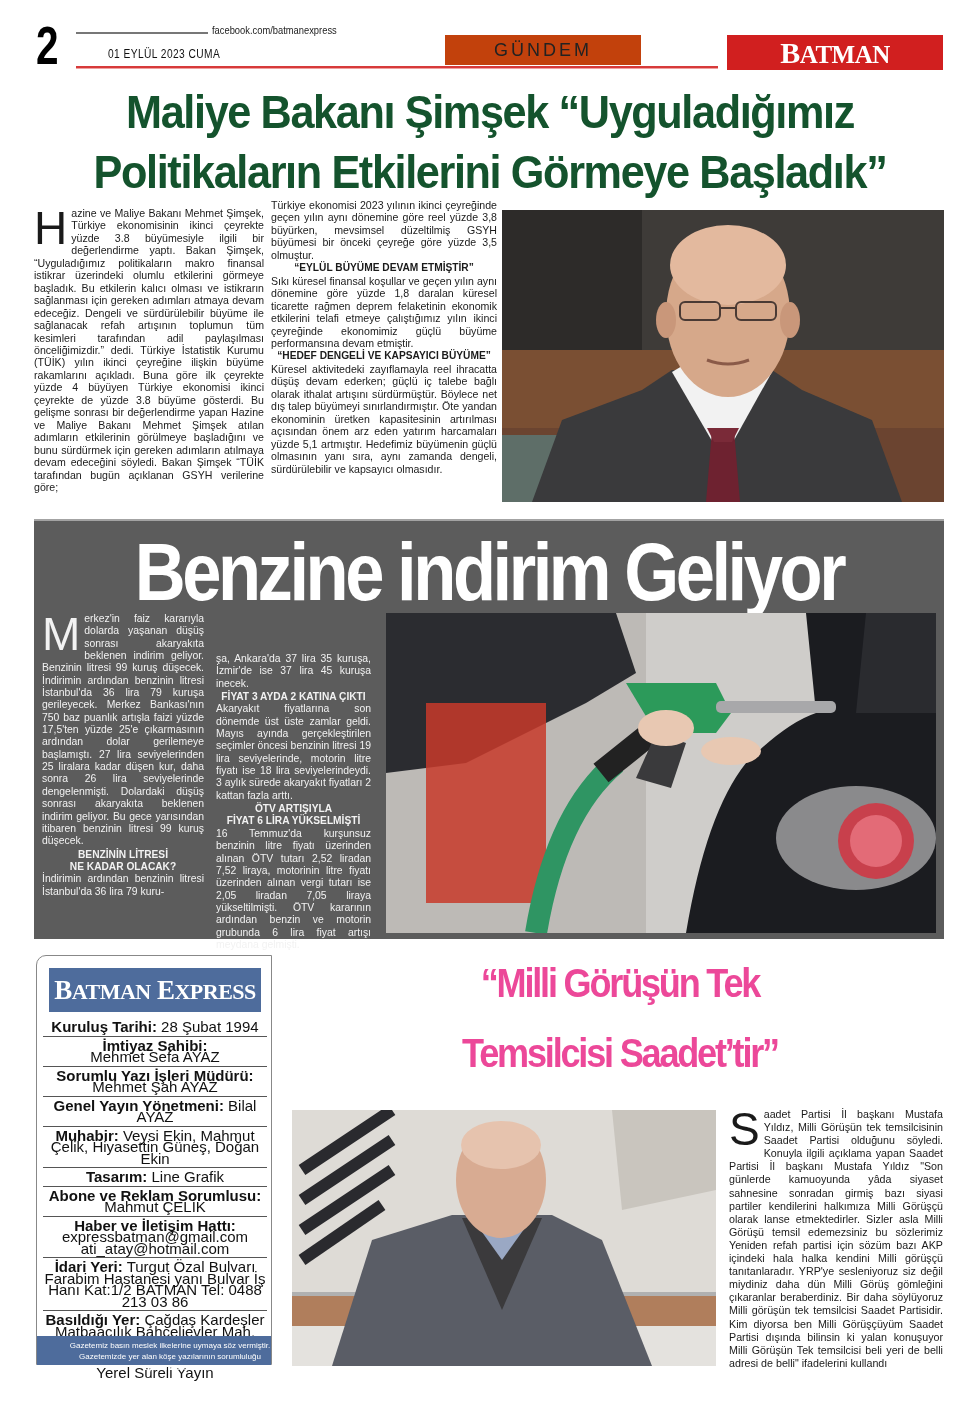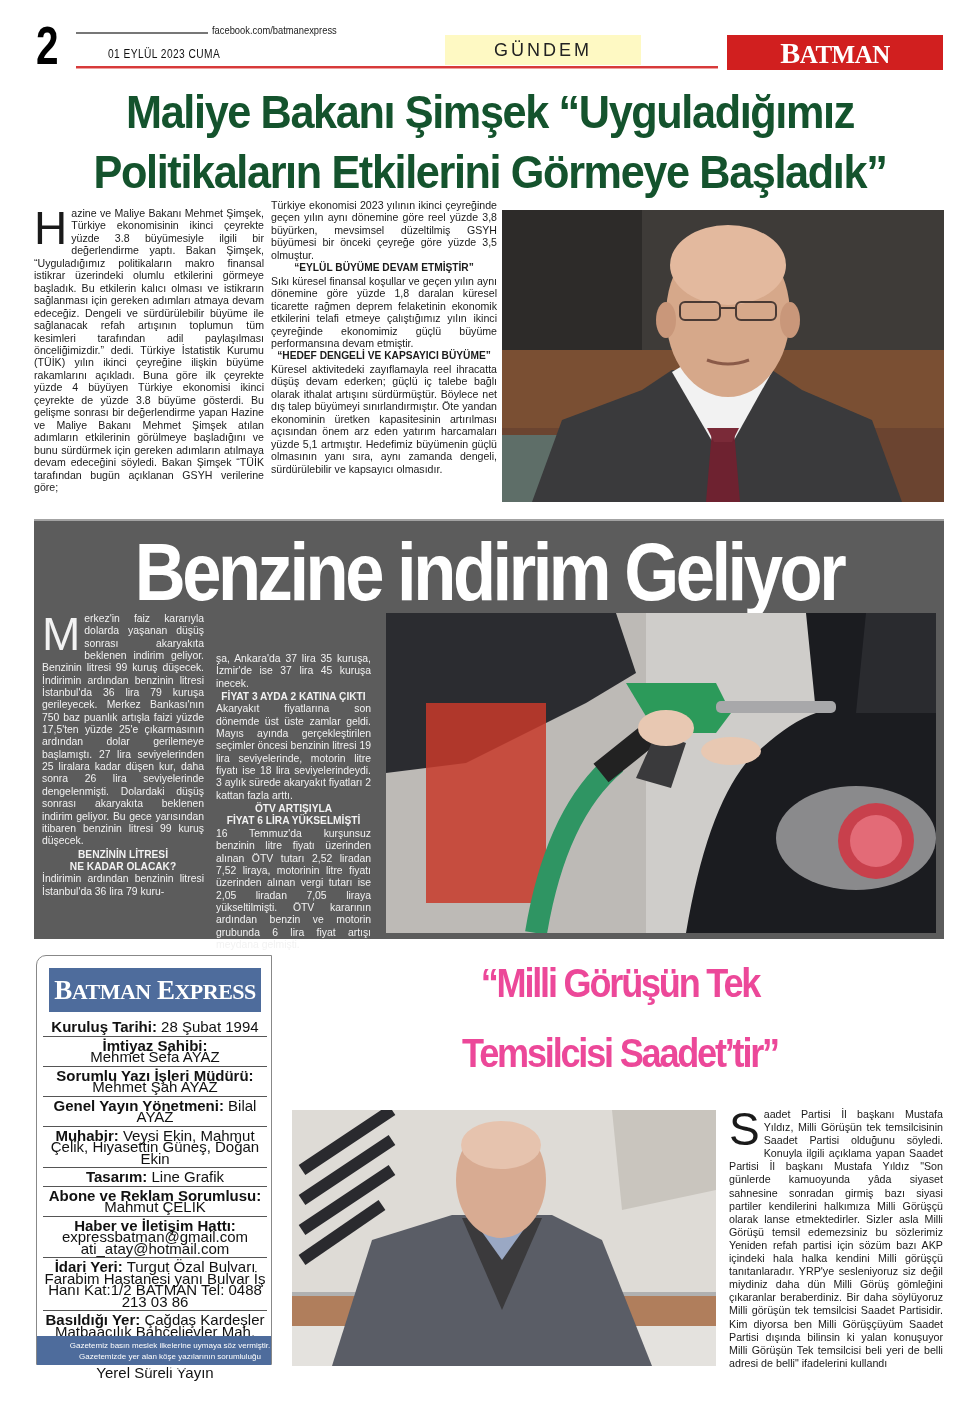--- a/index.html
+++ b/index.html
@@ -5,21 +5,21 @@
   * { box-sizing: border-box; margin: 0; padding: 0; }
   html, body { width: 978px; height: 1403px; background: #ffffff; overflow: hidden; }
   body { font-family: "Liberation Sans", sans-serif; color: #111; position: relative; }
 
   
   .hdr { position: absolute; left: 0; top: 0; width: 978px; height: 75px; }
   .page-num { position: absolute; left: 36px; top: 18px; font-family: "Liberation Sans", sans-serif; font-weight: 700; font-size: 54px; line-height: 54px; color: #000; transform: scaleX(0.75); transform-origin: left top; }
   .fb-line { position: absolute; left: 76px; top: 32px; width: 132px; height: 2px; background: #777; }
   .fb-text { position: absolute; left: 212px; top: 24px; font-size: 11px; color: #222; transform: scaleX(0.85); transform-origin: left top; }
   .date { position: absolute; left: 108px; top: 47px; font-size: 12px; color: #111; letter-spacing: 0.5px; transform: scaleX(0.85); transform-origin: left top; }
-  .section-box { position: absolute; left: 445px; top: 35px; width: 196px; height: 30px; background: #fef9c3; }
+  .section-box { position: absolute; left: 445px; top: 35px; width: 196px; height: 30px; background: #c2410c; }
   .section-label { position: absolute; left: 0; top: 5px; width: 196px; text-align: center; font-size: 18px; letter-spacing: 3px; color: #222; }
   .hdr-rule { position: absolute; left: 76px; top: 66px; width: 642px; height: 3px; background: #d73a3a; border-top: 1px solid #d73a3a; border-bottom: 1px solid #f0a0a0; }
   .brand { position: absolute; left: 727px; top: 35px; width: 216px; height: 35px; background: #d11f1f; color: #fff; text-align: center; font-family: "Liberation Serif", serif; font-weight: 700; font-size: 25px; line-height: 35px; letter-spacing: -0.5px; }
   .brand .big { font-size: 30px; }
 
   
   .h1 { position: absolute; left: 30px; top: 82px; width: 920px; text-align: center; font-weight: 900; font-family: "Liberation Sans", sans-serif; font-size: 47px; line-height: 60px; letter-spacing: -1.5px; color: #14532d; }
   .h1 span { display: block; transform: scaleX(0.92); font-weight: 700; }
 
   .col { position: absolute; font-size: 10.6px; line-height: 12.45px; text-align: justify; color: #1a1a1a; font-family: "Liberation Sans", sans-serif; }

